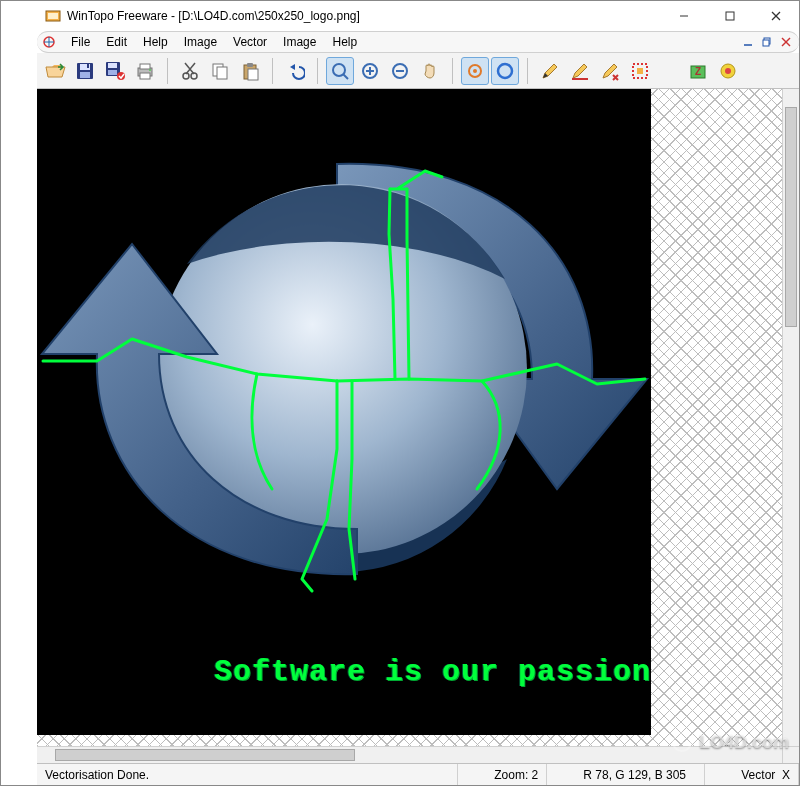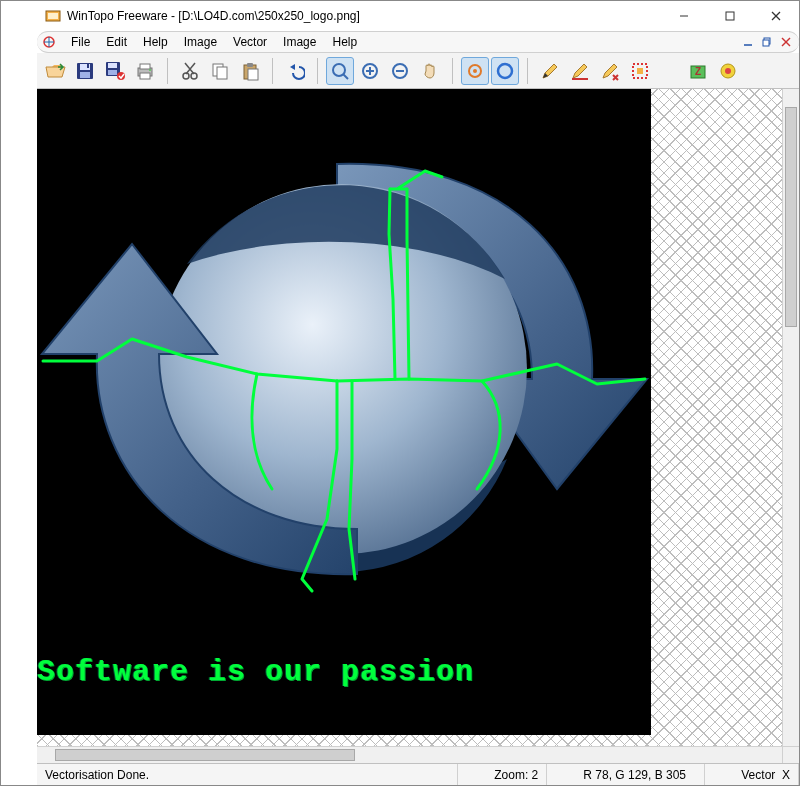--- a/index.html
+++ b/index.html
@@ -144,21 +144,21 @@
       font-size: 12px;
       gap: 28px;
     }
     .status-cell {
       padding: 0 8px; border-right: 1px solid #d0d0d0; height: 100%;
       display: flex; align-items: center; white-space: nowrap;
     }
     .status-cell.flex { flex: 1 1 auto; }
     .canvas-caption {
       position: absolute; left: 0; right: 0; bottom: 46px;
-      text-align: left;
+      text-align: right;
       font-family: "Courier New", monospace;
       font-size: 30px;
       letter-spacing: 1px;
       font-weight: bold;
       color: #00ff3c;
       text-shadow: 1px 1px 0 #0a3, -1px 0 0 #053;
     }
     .watermark {
       position: absolute; right: 10px; bottom: 32px;
       color: rgba(255,255,255,.55);
@@ -445,14 +445,21 @@
       <span>Zoom:</span>&nbsp;
       <span>2</span>
     </div>
     <div class="status-cell" style="min-width:130px">R 78, G 129, B 305</div>
     <div class="status-cell">
       <span>Vector</span>&nbsp;&nbsp;
       <span>X</span>
     </div>
   </div>
 
+  <div class="watermark">
+    <svg width="22" height="22">
+        <circle cx="11" cy="11" r="9" fill="none" stroke="rgba(255,255,255,.55)" stroke-width="2"></circle>
+        <path d="M11 4v7l4 3" stroke="rgba(255,255,255,.55)" stroke-width="2" fill="none"></path>
+      </svg>
+    <span>LO4D.com</span>
+  </div>
 
 </div>
 
 </body></html>

